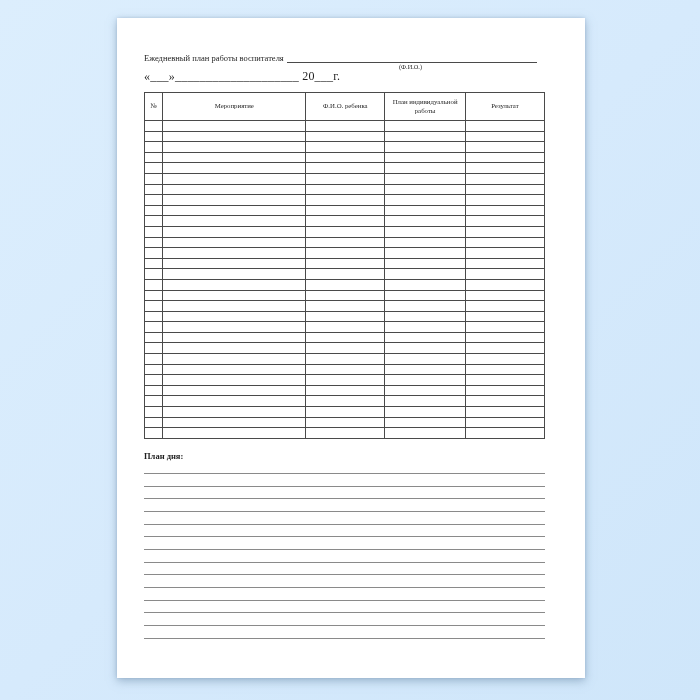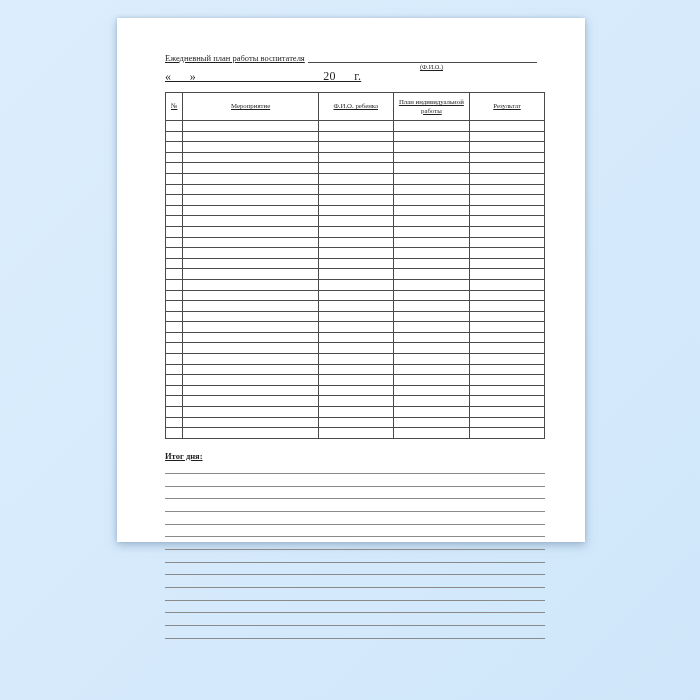--- a/index.html
+++ b/index.html
@@ -13,26 +13,25 @@
   body {
     background: linear-gradient(135deg, var(--bg-top, #dceefd) 0%, var(--bg-mid, #d6eafc) 50%, var(--bg-bottom, #cfe6fa) 100%);
     position: relative;
     color: var(--text, #1f1f1f);
   }
   .page {
     position: absolute;
     left: 117px;
     top: 18px;
     width: 468px;
-    height: 524px;
+    height: 660px;
     background: var(--page, #ffffff);
     box-shadow: 0 3px 9px rgba(110, 140, 170, 0.55), 0 0 3px rgba(120, 150, 180, 0.35);
     box-sizing: border-box;
-    padding: 35px 40px 0 48px;
-    text-decoration: underline;
+    padding: 35px 40px 0 27px;
   }
   .title-row {
     display: flex;
     align-items: flex-end;
     font-size: 8.5px;
     line-height: 10px;
     white-space: nowrap;
   }
   .title-blank {
     flex: 1;
@@ -336,21 +335,21 @@
         <tr>
           <td></td>
           <td></td>
           <td></td>
           <td></td>
           <td></td>
         </tr>
       </tbody>
   </table>
 
-  <div class="summary-label">Итог дня:</div>
+  <div class="summary-label">План дня:</div>
 
   <div class="summary-lines">
       <div class="wline"></div>
       <div class="wline"></div>
       <div class="wline"></div>
       <div class="wline"></div>
       <div class="wline"></div>
       <div class="wline"></div>
       <div class="wline"></div>
       <div class="wline"></div>

